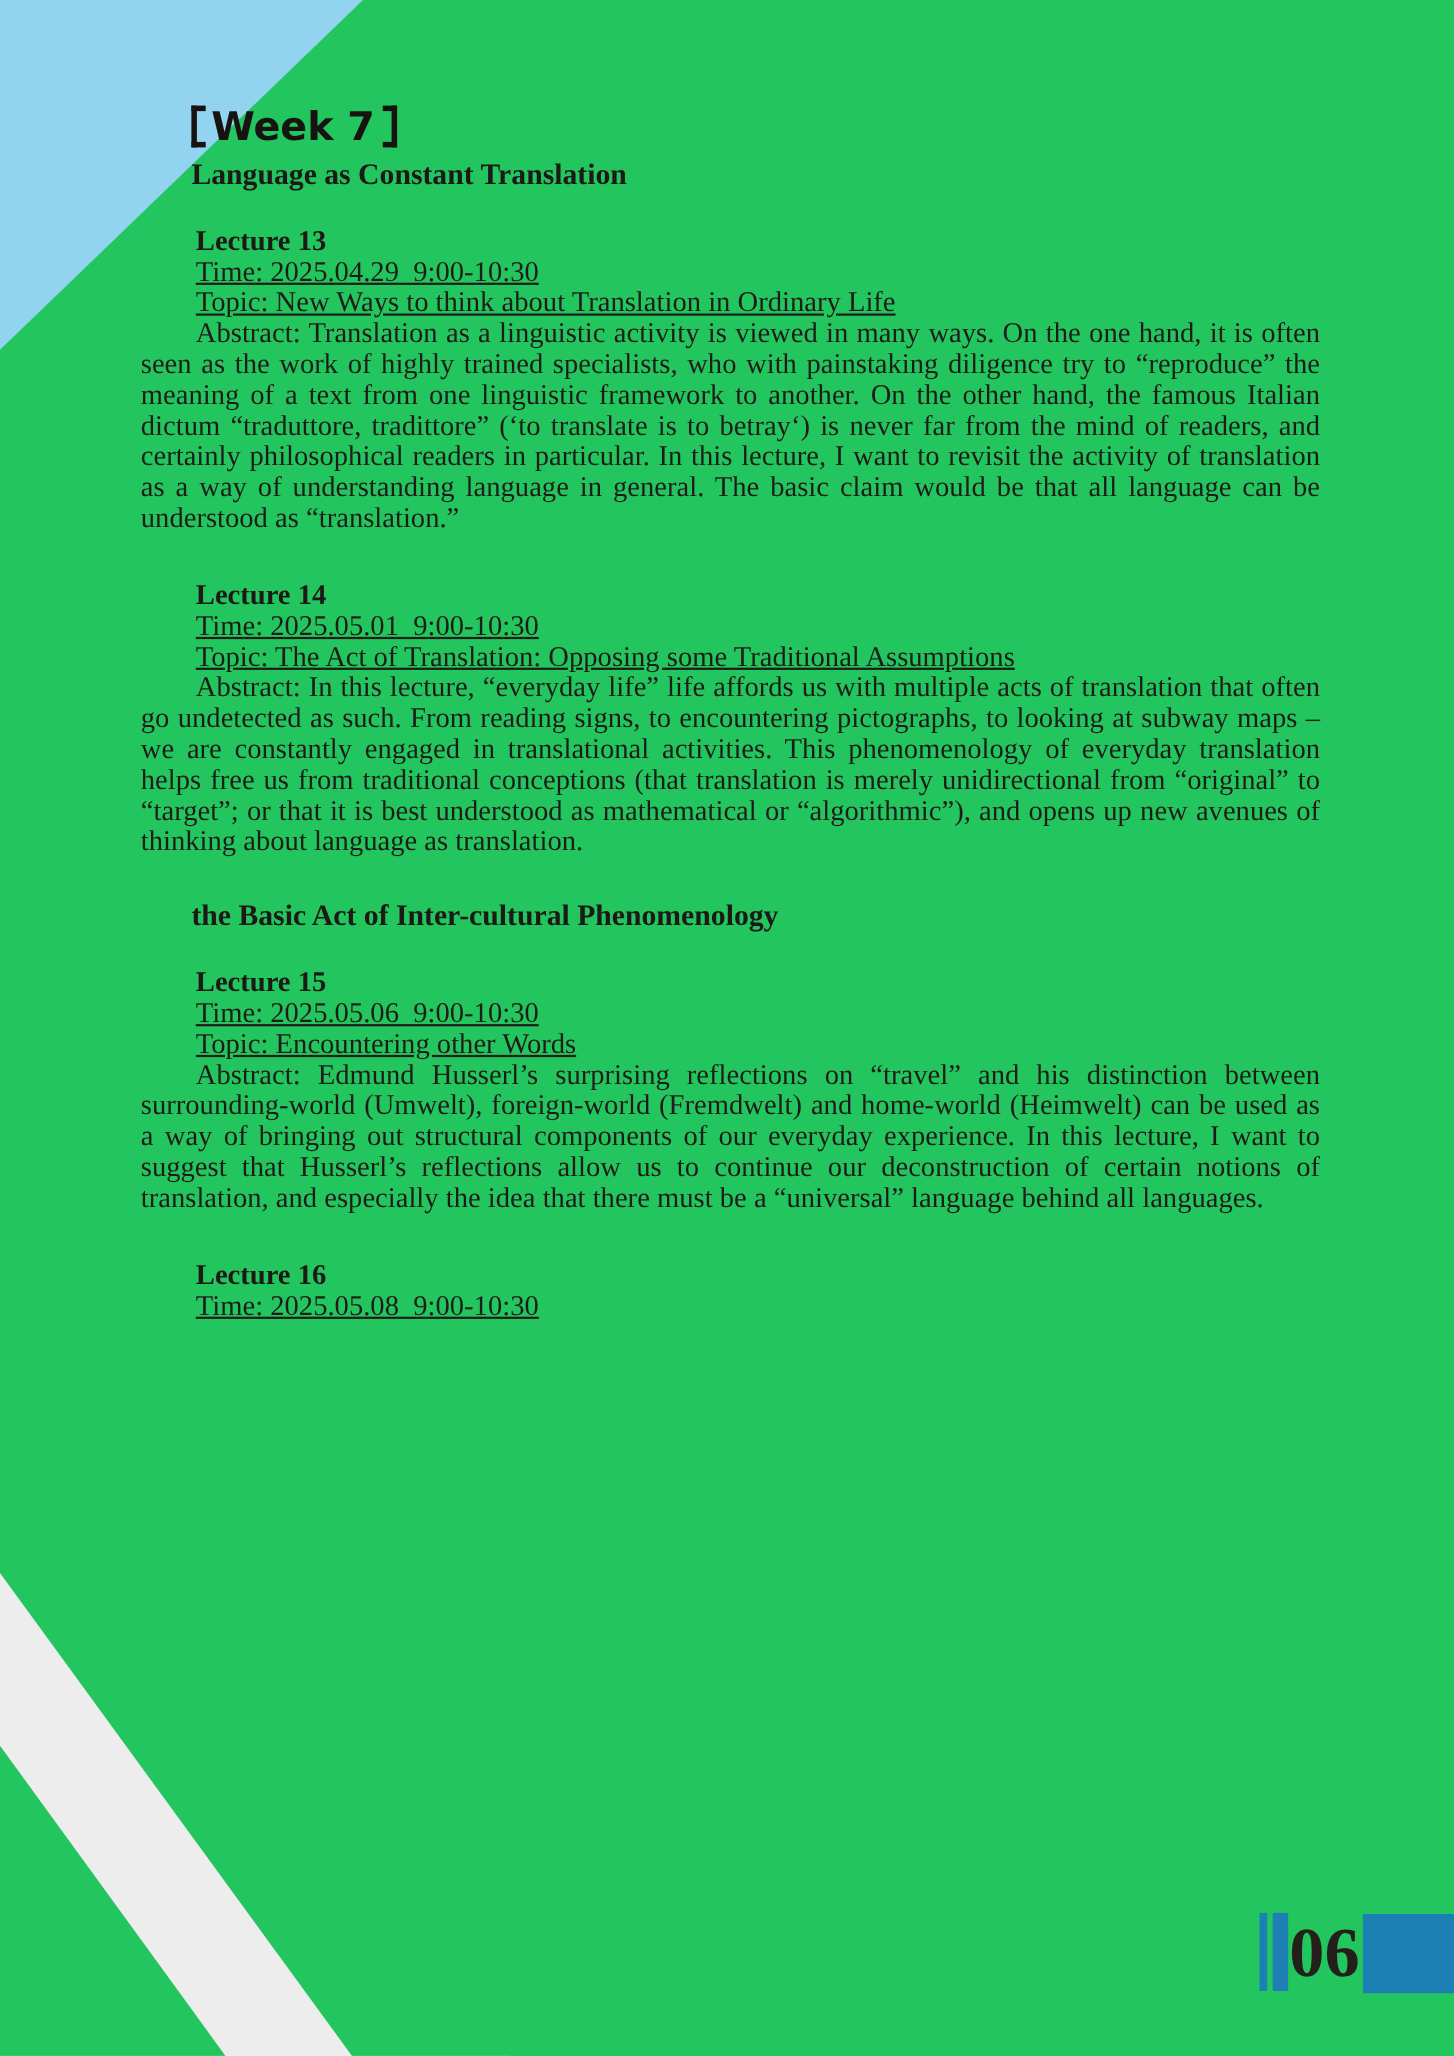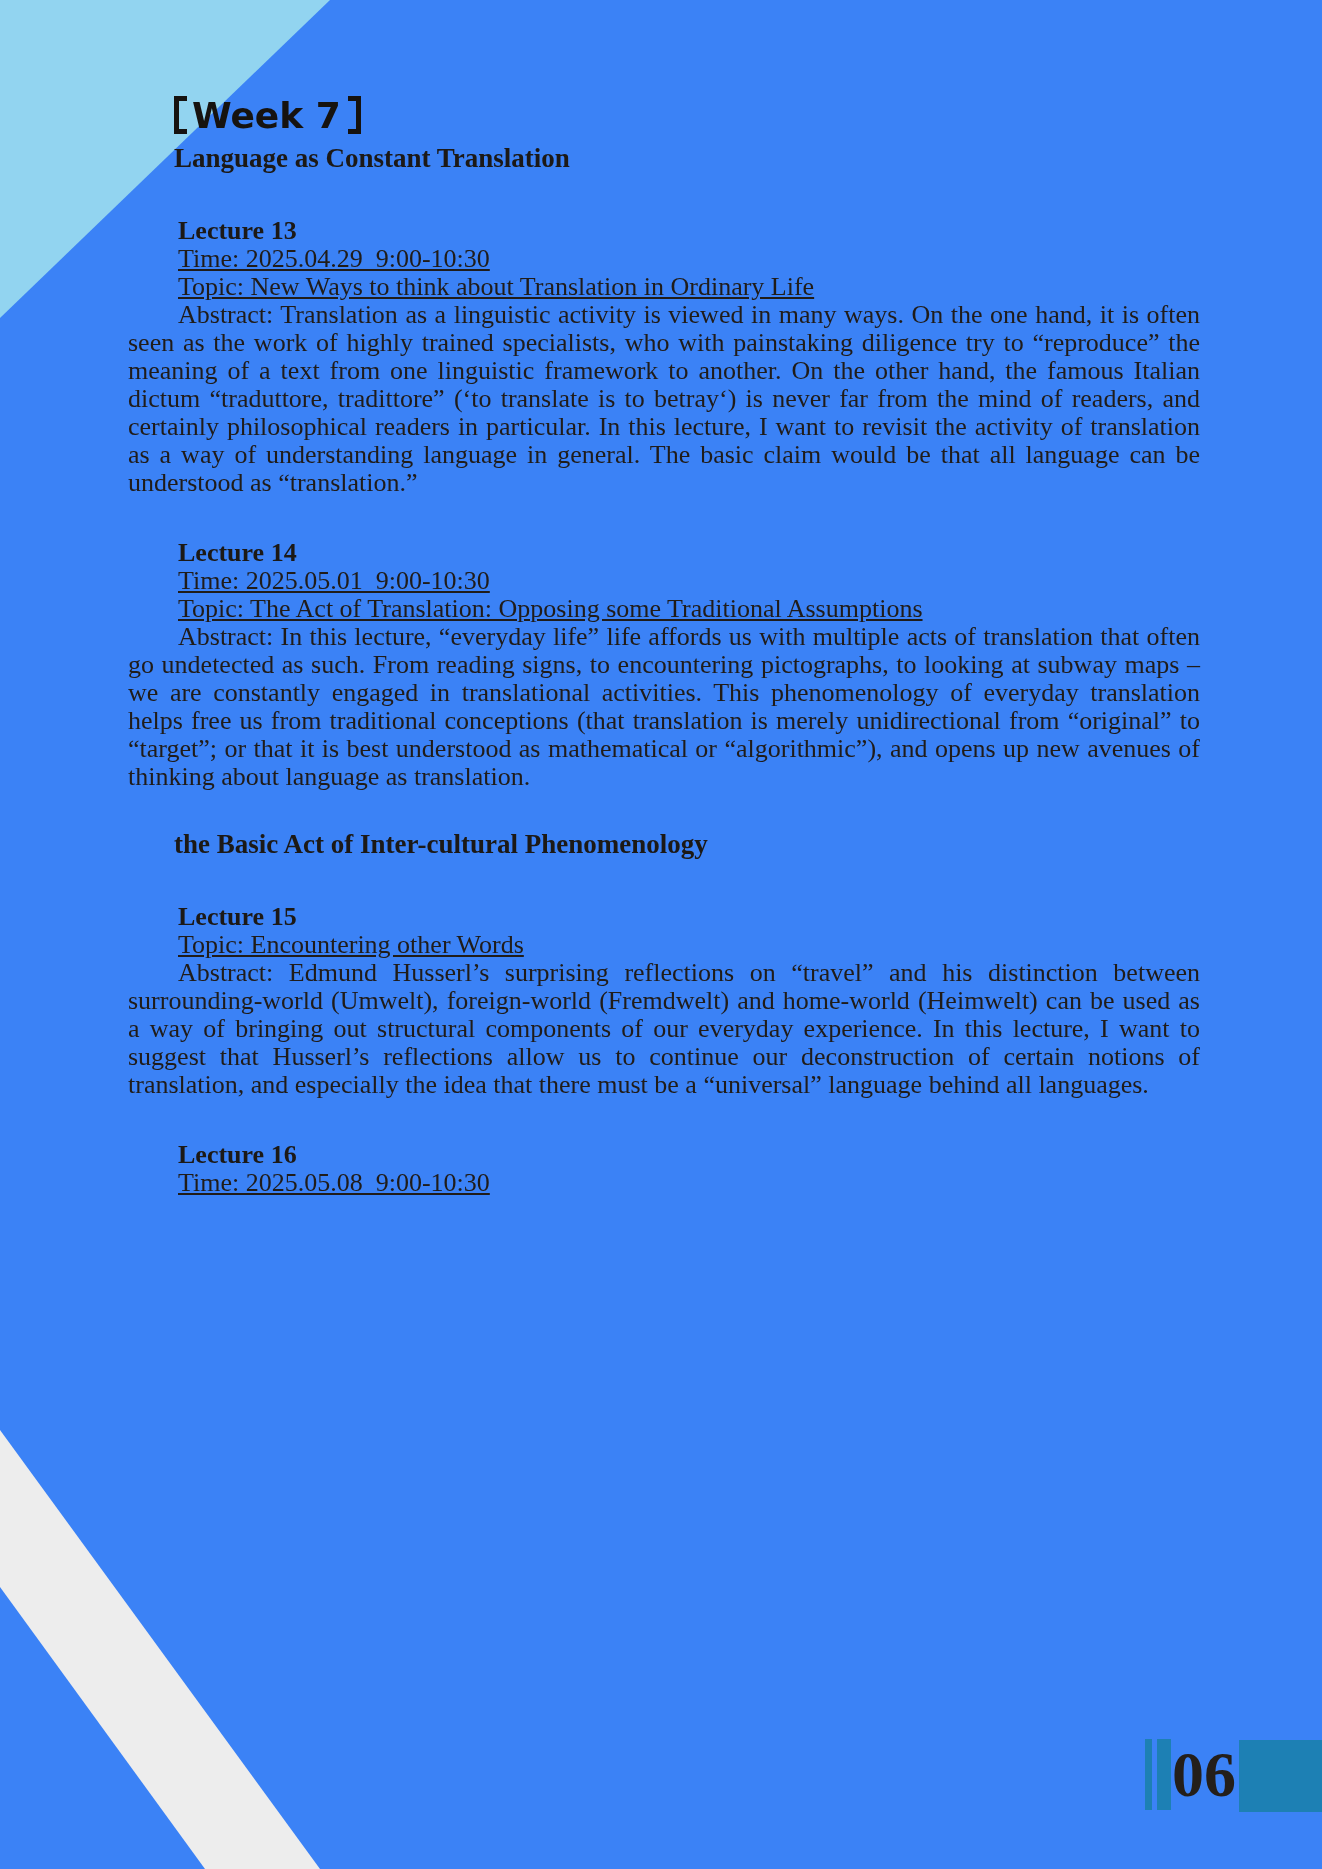--- a/index.html
+++ b/index.html
@@ -1,39 +1,39 @@
 <!DOCTYPE html>
 <html><head>
 <meta charset="utf-8">
 <style>
   html,body { margin:0; padding:0; background:#ffffff; }
   .page {
     position:relative; width:1322px; height:1869px;
-    background:#3b82f6; overflow:hidden;
+    background:#22c55e; overflow:hidden;
     font-family:"Liberation Serif", serif; color:#201c19;
   }
   .deco-svg { position:absolute; left:0; top:0; width:1322px; height:1869px; display:block; }
 
   .content { position:absolute; left:128px; top:93px; width:1072px; }
 
   .week-title {
     display:flex; align-items:center; height:44px; margin-left:46px;
     font-family:"DejaVu Sans", sans-serif; font-weight:bold;
     font-size:36px; letter-spacing:0px; color:#161310;
   }
   .bracket { box-sizing:border-box; width:13px; height:38px; border:5px solid #161310; flex:0 0 auto; }
   .bracket-left  { border-right:none; margin-right:5px; }
   .bracket-right { border-left:none;  margin-left:7px; }
 
   .week-subtitle {
     margin-left:46px; margin-top:6px;
     font-weight:bold; font-size:27px; line-height:30px; color:#1c1916;
   }
 
-  .lecture { margin-top:44px; }
+  .lecture { margin-top:32px; }
   .lecture.gap-large { margin-top:42px; }
   .week-section-2 { margin-top:38px; }
 
   .lecture-heading {
     margin-left:50px; font-weight:bold; font-size:26px; line-height:28px; color:#1c1916;
   }
   .lecture-line {
     margin-left:50px; font-size:26px; line-height:28px; white-space:pre-wrap;text-decoration:underline;
   }
   .lecture-abstract {
@@ -82,20 +82,21 @@
         <div class="lecture-line">Topic: The Act of Translation: Opposing some Traditional Assumptions</div>
         <div class="lecture-abstract">Abstract: In this lecture, “everyday life” life affords us with multiple acts of translation that often go undetected as such. From reading signs, to encountering pictographs, to looking at subway maps – we are constantly engaged in translational activities. This phenomenology of everyday translation helps free us from traditional conceptions (that translation is merely unidirectional from “original” to “target”; or that it is best understood as mathematical or “algorithmic”), and opens up new avenues of thinking about language as translation.</div>
       </div>
     </div>
 
     <div class="week-section-2">
       <div class="week-subtitle">the Basic Act of Inter-cultural Phenomenology</div>
 
       <div class="lecture">
         <div class="lecture-heading">Lecture 15</div>
+        <div class="lecture-line">Time: 2025.05.06  9:00-10:30</div>
         <div class="lecture-line">Topic: Encountering other Words</div>
         <div class="lecture-abstract">Abstract: Edmund Husserl’s surprising reflections on “travel” and his distinction between surrounding-world (Umwelt), foreign-world (Fremdwelt) and home-world (Heimwelt) can be used as a way of bringing out structural components of our everyday experience. In this lecture, I want to suggest that Husserl’s reflections allow us to continue our deconstruction of certain notions of translation, and especially the idea that there must be a “universal” language behind all languages.</div>
       </div>
 
       <div class="lecture gap-large">
         <div class="lecture-heading">Lecture 16</div>
         <div class="lecture-line">Time: 2025.05.08  9:00-10:30</div>
       </div>
     </div>
 

